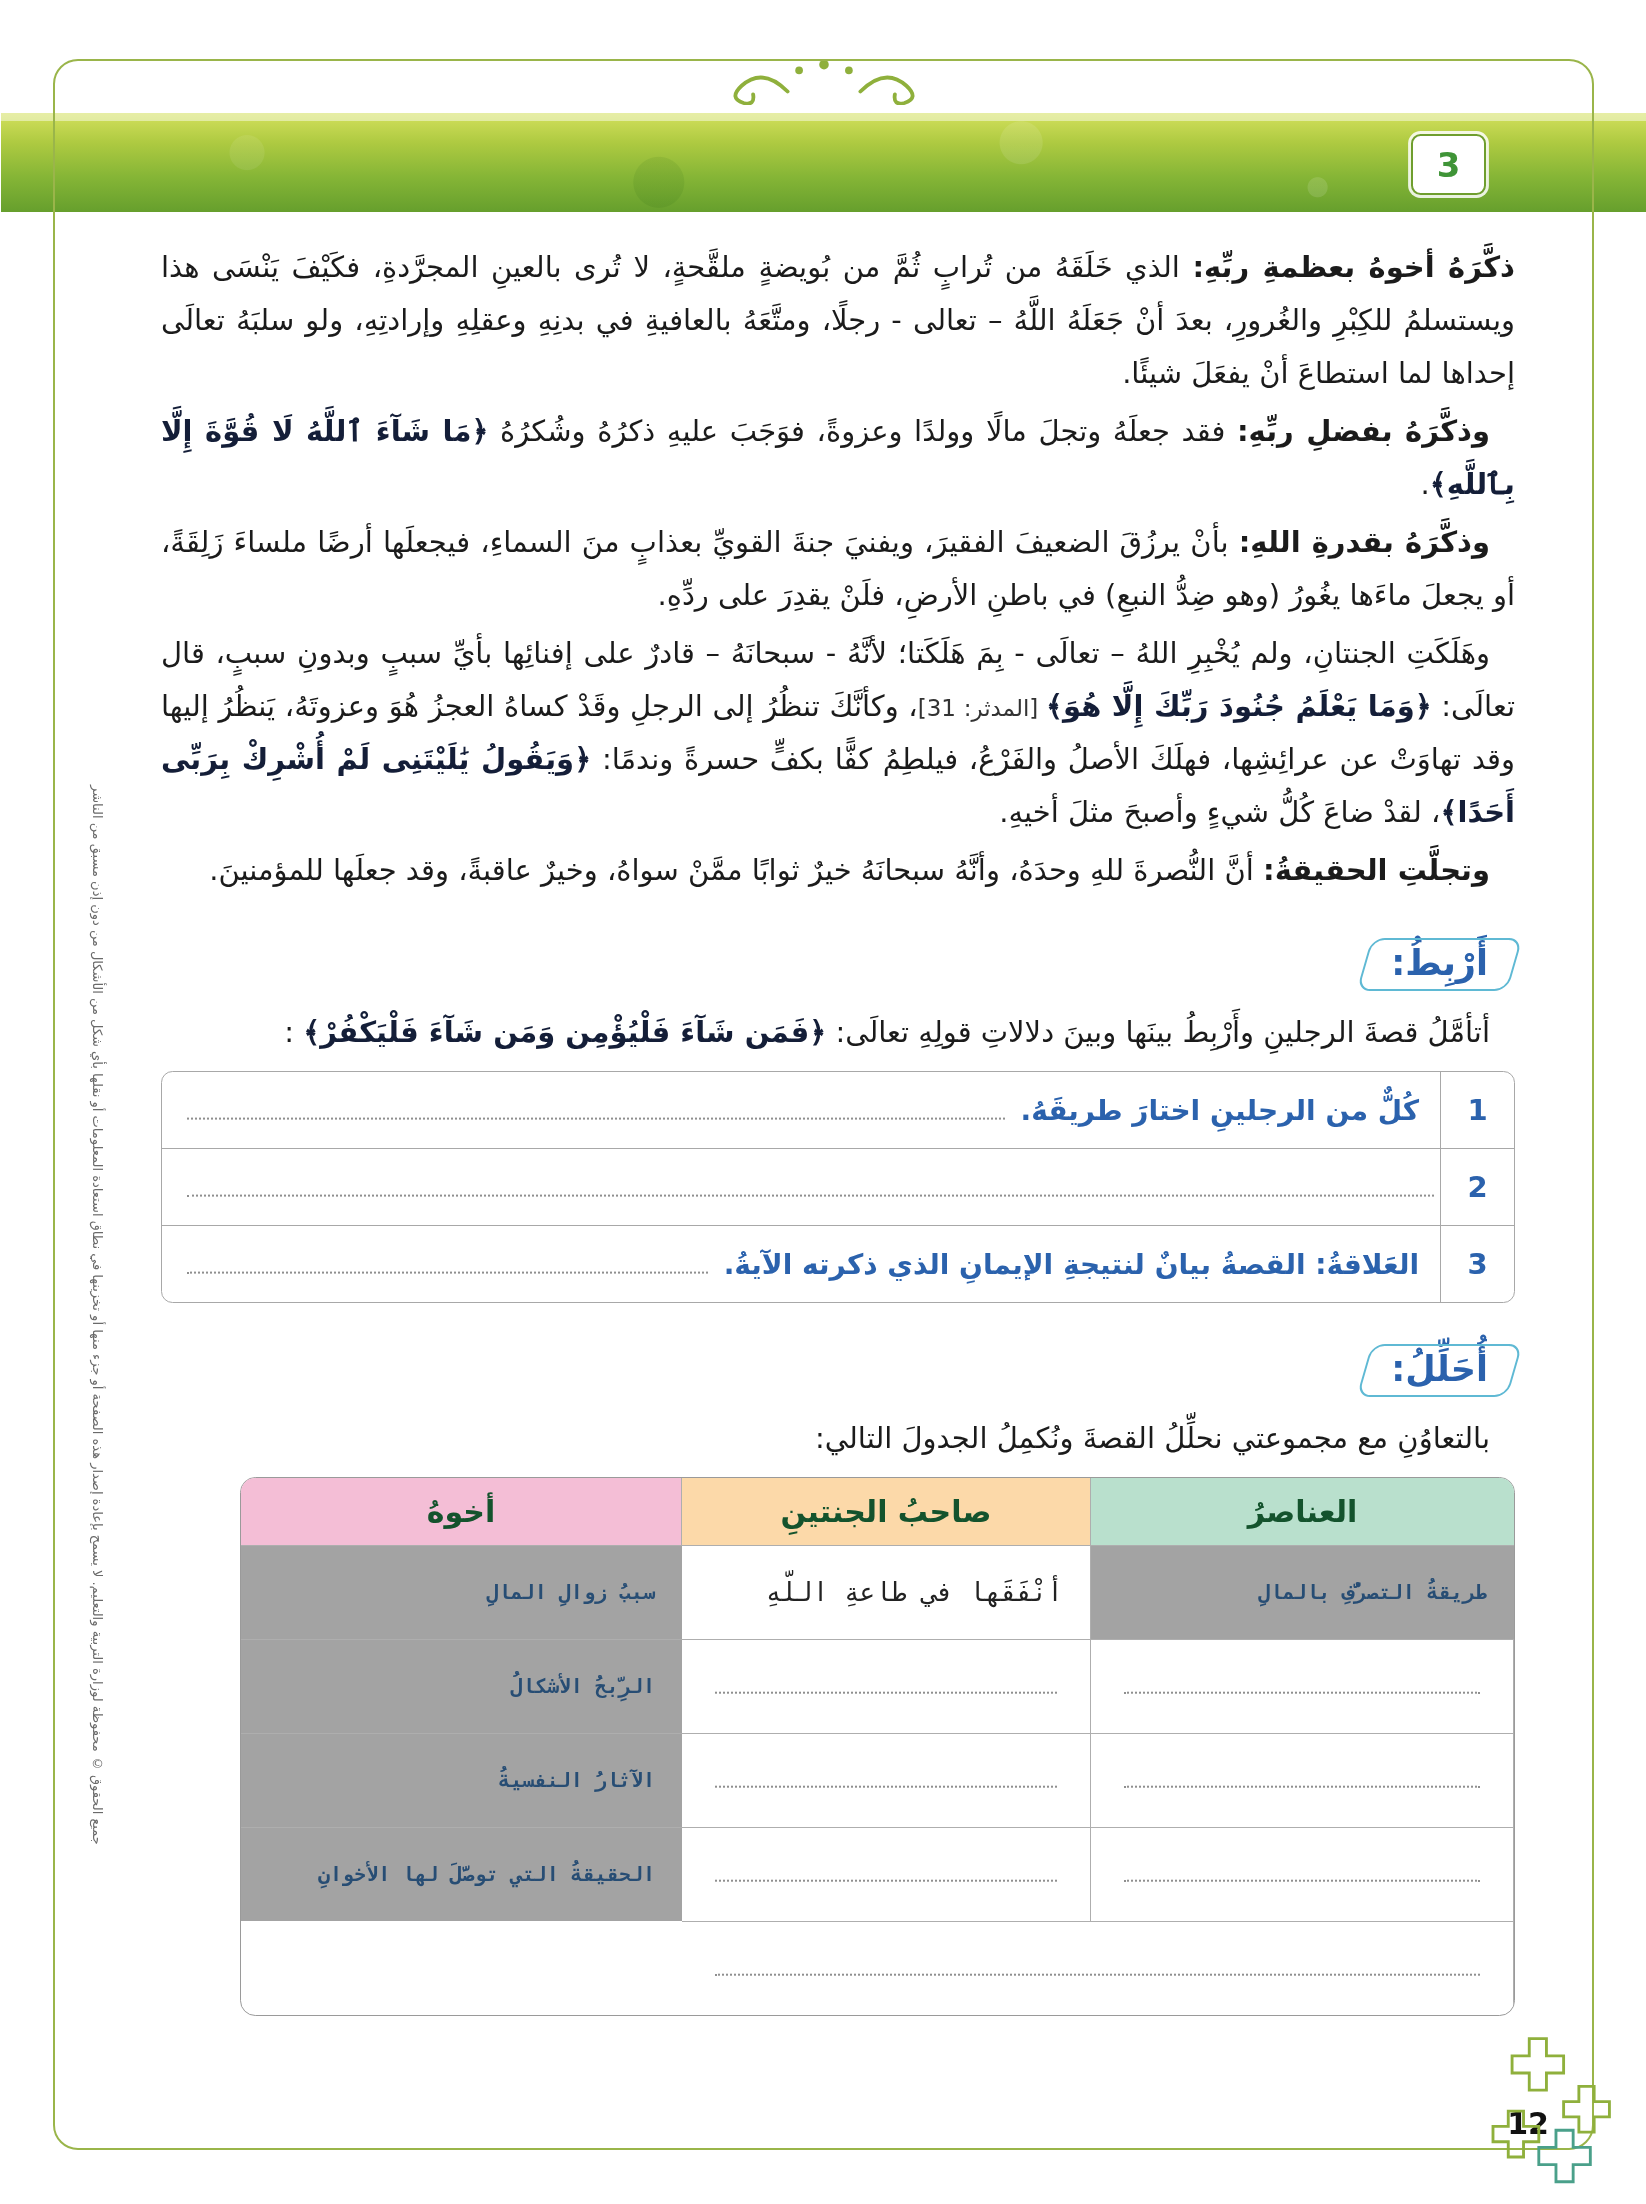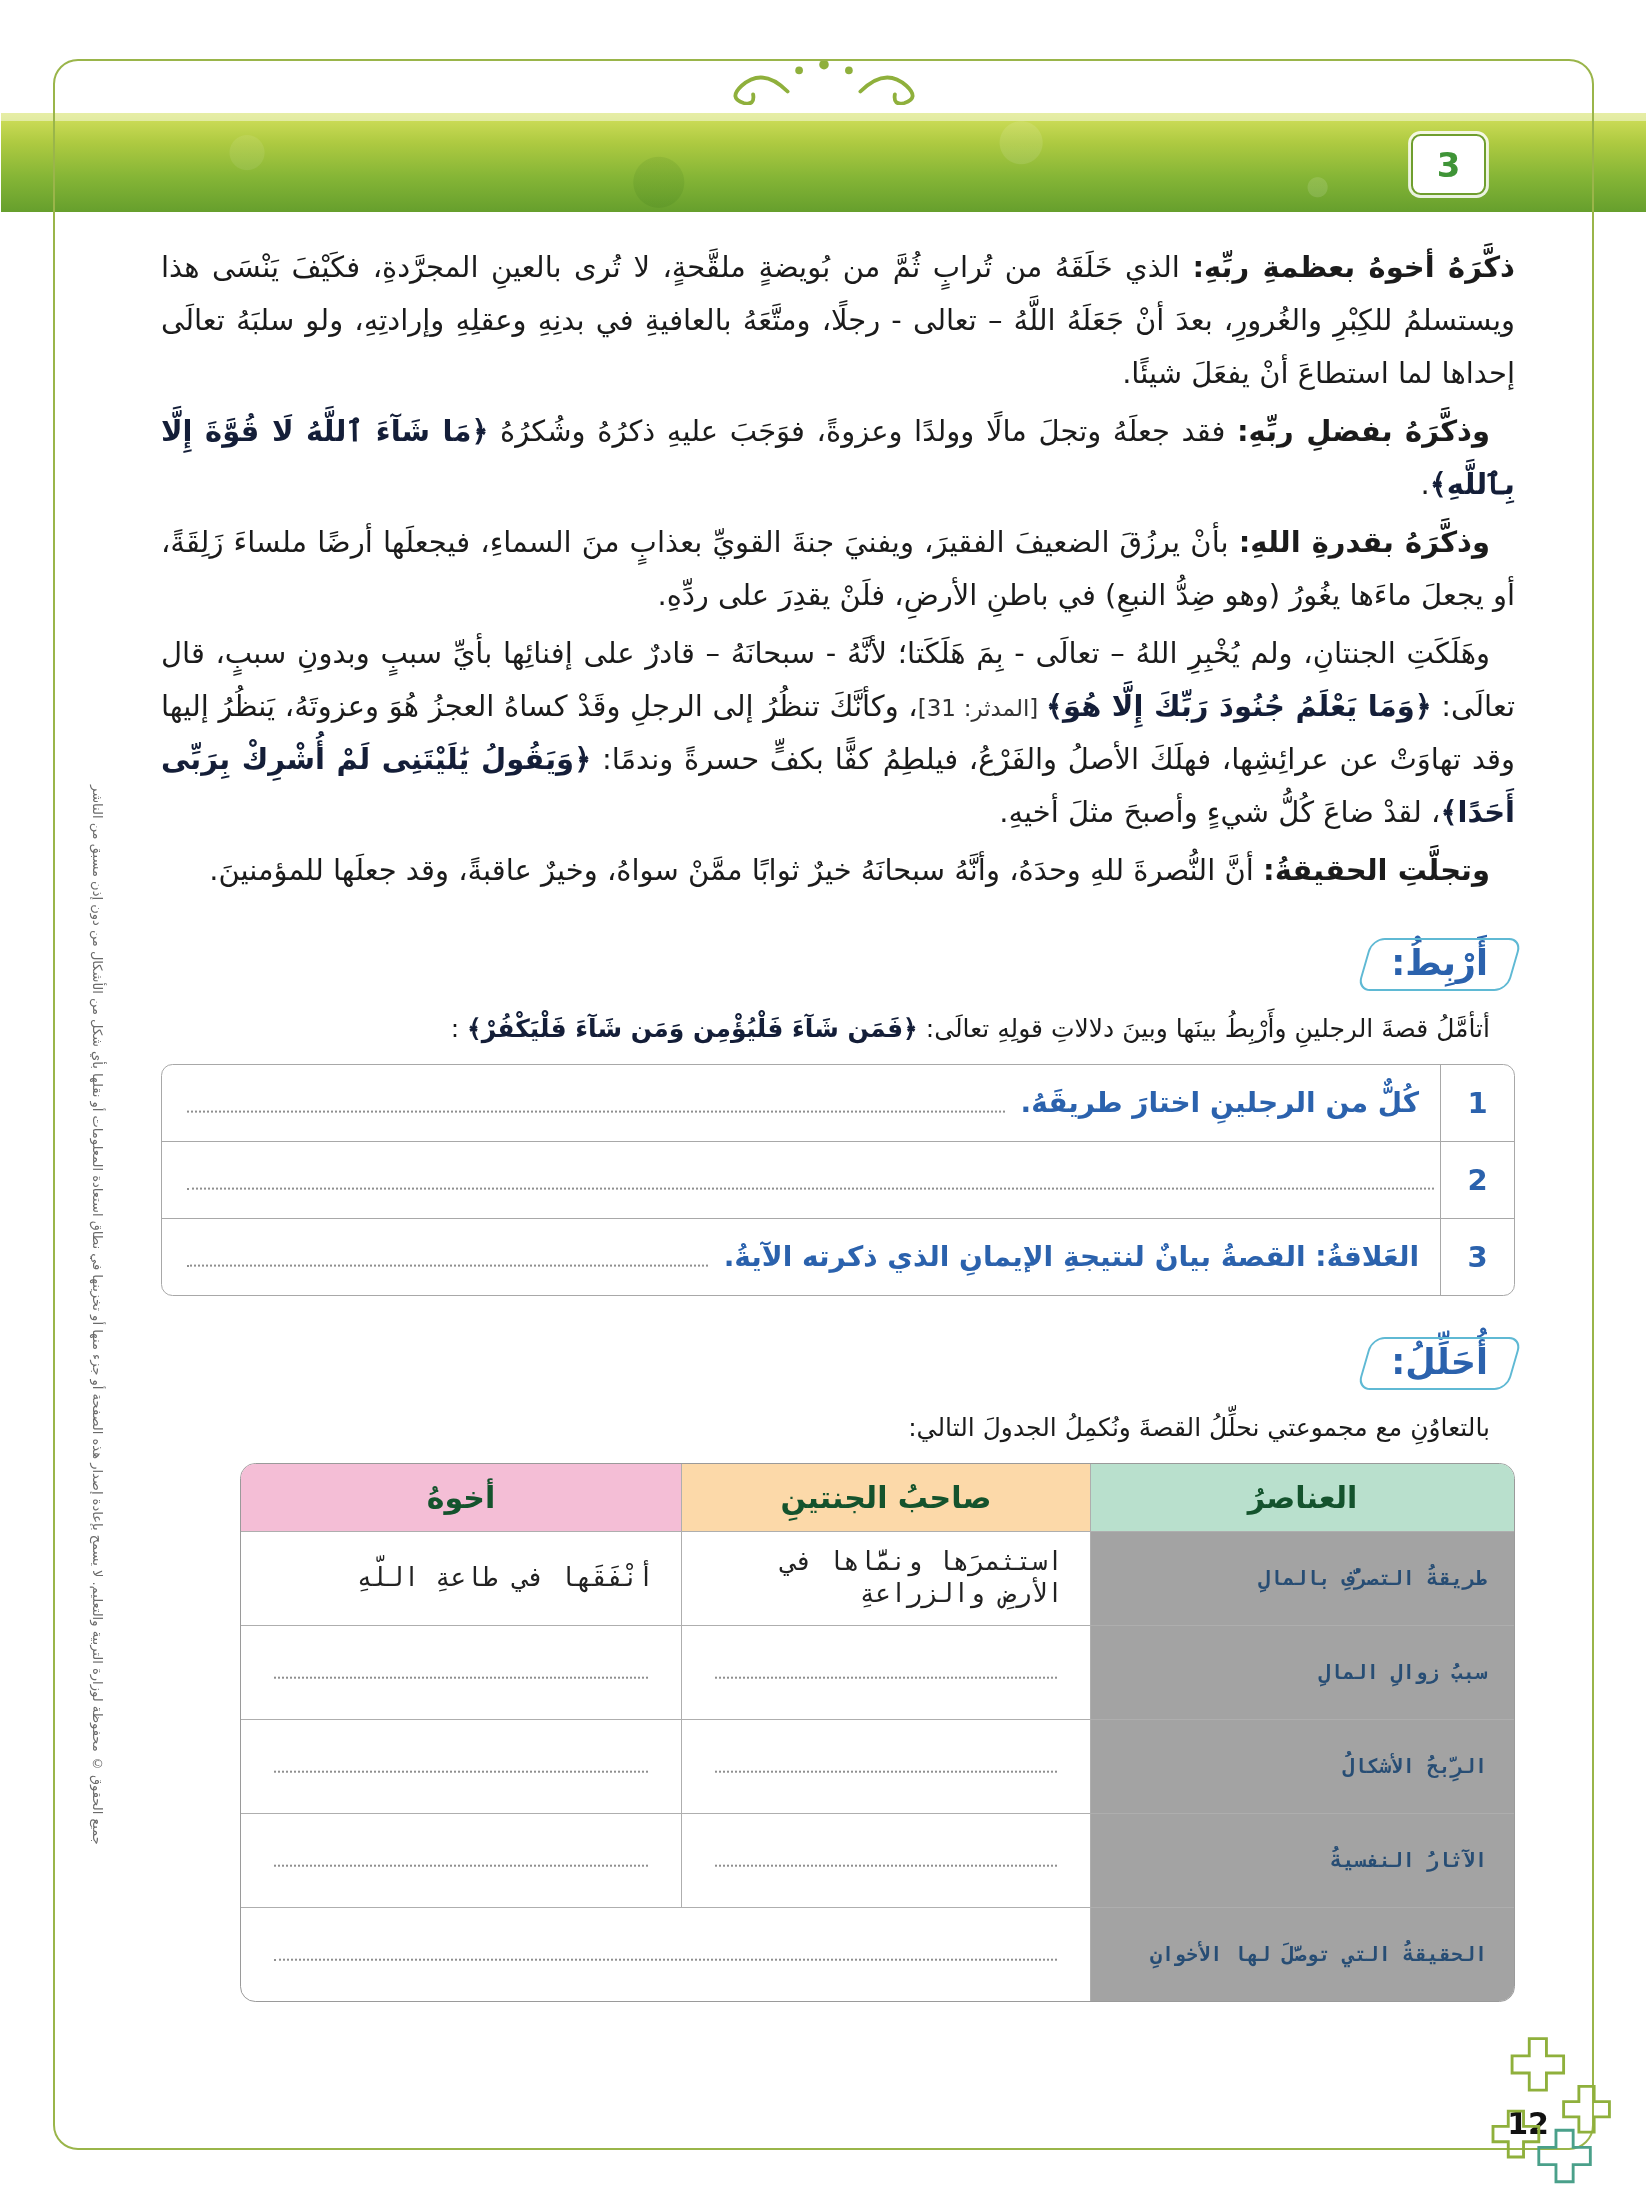--- a/index.html
+++ b/index.html
@@ -60,21 +60,21 @@
   
   .sec-wrap{margin:38px 0 11.5px 0;}
   .sec-title{
     display:inline-block;position:relative;color:#2b62ad;font-weight:bold;
     font-size:35px;padding:7.6px 27px 11.5px 27px;
   }
   .sec-title::before{
     content:"";position:absolute;inset:2.9px 0;
     border:2.4px solid #5fb9d4;border-radius:13.4px;transform:skewX(-16deg);
   }
-  .intro-p{margin:3.8px 0 13.4px 0;font-size:25px;line-height:1.8;color:#1b1b1b;text-indent:25px;}
+  .intro-p{margin:3.8px 0 13.4px 0;font-size:29px;line-height:1.8;color:#1b1b1b;text-indent:25px;}
   
   .c-box{border:1.5px solid #a8a8a8;border-radius:11.5px;overflow:hidden;margin-top:7.6px;background:#fff;}
   .c-row{display:flex;align-items:center;min-height:76px;}
   .c-row + .c-row{border-top:1.2px solid #a8a8a8;}
   .c-num{
     width:73px;align-self:stretch;display:flex;align-items:center;justify-content:center;
     color:#2b62ad;font-size:29px;font-weight:bold;border-inline-end:1.2px solid #a8a8a8;
   }
   .c-text{color:#2b62ad;font-weight:600;font-size:28px;padding:0 21px 0 9.6px;white-space:nowrap;}
   .c-dots{flex:1;border-bottom:2.9px dotted #8f8f8f;height:0;margin:0 5.7px 0 25px;transform:translateY(8.6px);}
@@ -166,21 +166,20 @@
   <div class="sec-wrap">
     <span class="sec-title">أُحَلِّلُ:</span>
   </div>
   <p class="intro-p">بالتعاوُنِ مع مجموعتي نحلِّلُ القصةَ ونُكمِلُ الجدولَ التالي:</p>
 
   <div class="a-table" id="analysis-table">
       <div class="th bg-el">العناصرُ</div>
       <div class="th bg-ow bs">صاحبُ الجنتينِ</div>
       <div class="th bg-br bs">أخوهُ</div>
       <div class="td el bt">طريقةُ التصرُّفِ بالمالِ</div>
-      <div class="td bs bt">استثمرَها ونمَّاها في الأرضِ والزراعةِ</div>
       <div class="td bs bt">أنْفَقَها في طاعةِ اللّهِ</div>
       <div class="td el bt">سببُ زوالِ المالِ</div>
       <div class="td bs bt">
         <div class="dotline"></div>
       </div>
       <div class="td bs bt">
         <div class="dotline"></div>
       </div>
       <div class="td el bt">الرِّبحُ الأشكالُ</div>
       <div class="td bs bt">

